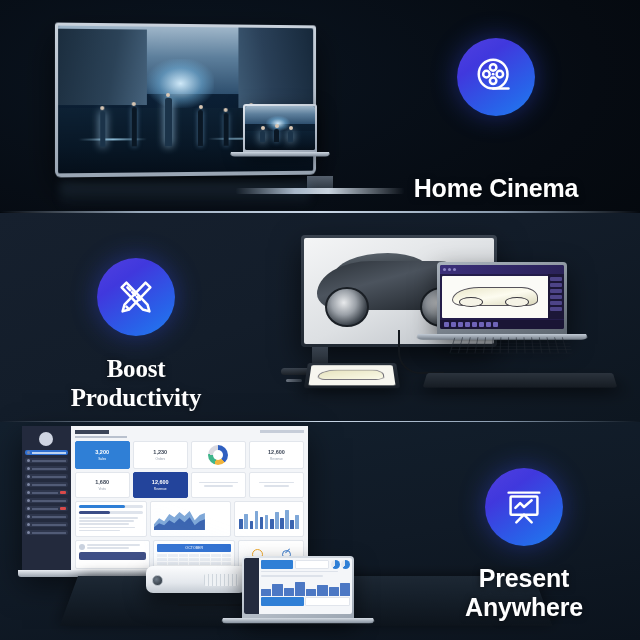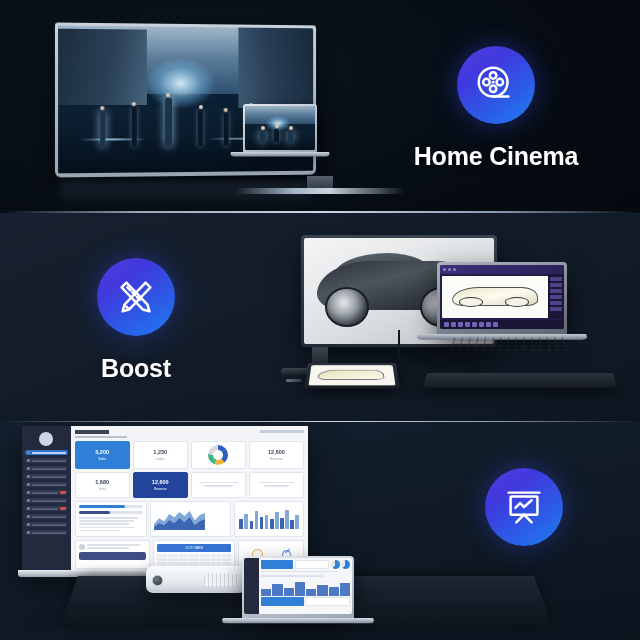--- a/index.html
+++ b/index.html
@@ -23,22 +23,22 @@
   .icon-circle { width:78px; height:78px; border-radius:50%;
                  background:linear-gradient(145deg,#5140e0 0%,#4038dd 30%,#2a5fe8 70%,#1f7df0 100%);
                  display:flex; align-items:center; justify-content:center;
                  box-shadow:0 0 26px rgba(52,70,220,.45); }
   .icon-circle svg { display:block; }
   .caption { margin-top:18px; text-align:center; color:#fff;
              font-size:25px; font-weight:bold; line-height:1.16; letter-spacing:-.2px;
              text-shadow:0 1px 6px rgba(0,0,0,.55); }
   .caption .l2 { display:block; }
 
-  .f1 { top:46px;  left:396px; width:200px; }
-  .f2 { top:258px; left:36px;  width:200px; }
+  .f1 { top:38px;  left:396px; width:200px;gap:40px; }
+  .f2 { top:258px; left:36px;  width:200px;font-family:Liberation Serif, serif; }
   .f3 { top:468px; left:424px; width:200px; }
 
   
   .tv { position:absolute; left:57px; top:24px; width:262px; height:152px;
         border-radius:3px 3px 6px 6px;
         background:linear-gradient(180deg,#c9d2dc 0%,#9aa6b4 100%);
         padding:3px 3px 4px 3px;
         box-shadow:0 14px 34px rgba(0,0,0,.65); transform:perspective(600px) rotateY(5deg); }
   .tv-screen { width:100%; height:100%; border-radius:2px; overflow:hidden; position:relative;
                background:linear-gradient(180deg,#142b44 0%,#0c2138 40%,#061422 100%); }
@@ -357,20 +357,21 @@
     <div class="icon-circle">
       <svg width="46" height="46" viewBox="0 0 48 48" fill="none" stroke="#ffffff" stroke-width="2.6" stroke-linecap="round" stroke-linejoin="round">
         <path d="M34 9 L39 14 L17 37 L10 39 L12 32 Z"></path>
         <path d="M14 34 L15.5 35.5"></path>
         <path d="M14 9 L9 14 L31 37 L38 39 L36 32 Z"></path>
         <path d="M15 14 L18 17 M20 19 L23 22 M25 24 L28 27"></path>
       </svg>
     </div>
     <div class="caption">
       <span>Boost</span>
+      <span class="l2">Productivity</span>
     </div>
   </div>
 
   <div class="divider d2"></div>
 
   <div class="panel p3"></div>
 
   <div class="bigscreen">
     <div class="dash-side">
       <div class="avatar3"></div>
@@ -594,15 +595,19 @@
 
   <div class="feature f3">
     <div class="icon-circle">
       <svg width="46" height="46" viewBox="0 0 48 48" fill="none" stroke="#ffffff" stroke-width="2.6" stroke-linecap="round" stroke-linejoin="round">
         <path d="M8 9 H40"></path>
         <rect x="10" y="13" width="28" height="19" rx="1"></rect>
         <path d="M15 25 L20 20 L24 24 L32 17"></path>
         <path d="M24 32 L16 40 M24 32 L32 40"></path>
       </svg>
     </div>
+    <div class="caption">
+      <span>Present</span>
+      <span class="l2">Anywhere</span>
+    </div>
   </div>
 
 </div>
 
 </body></html>

